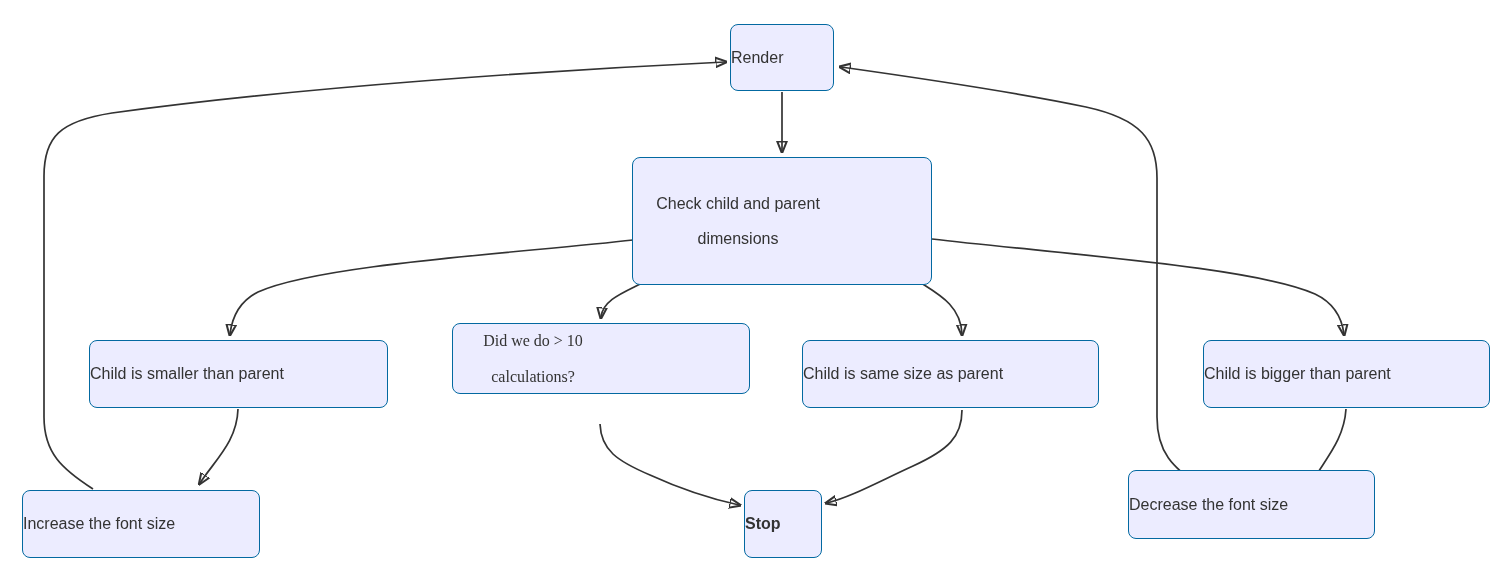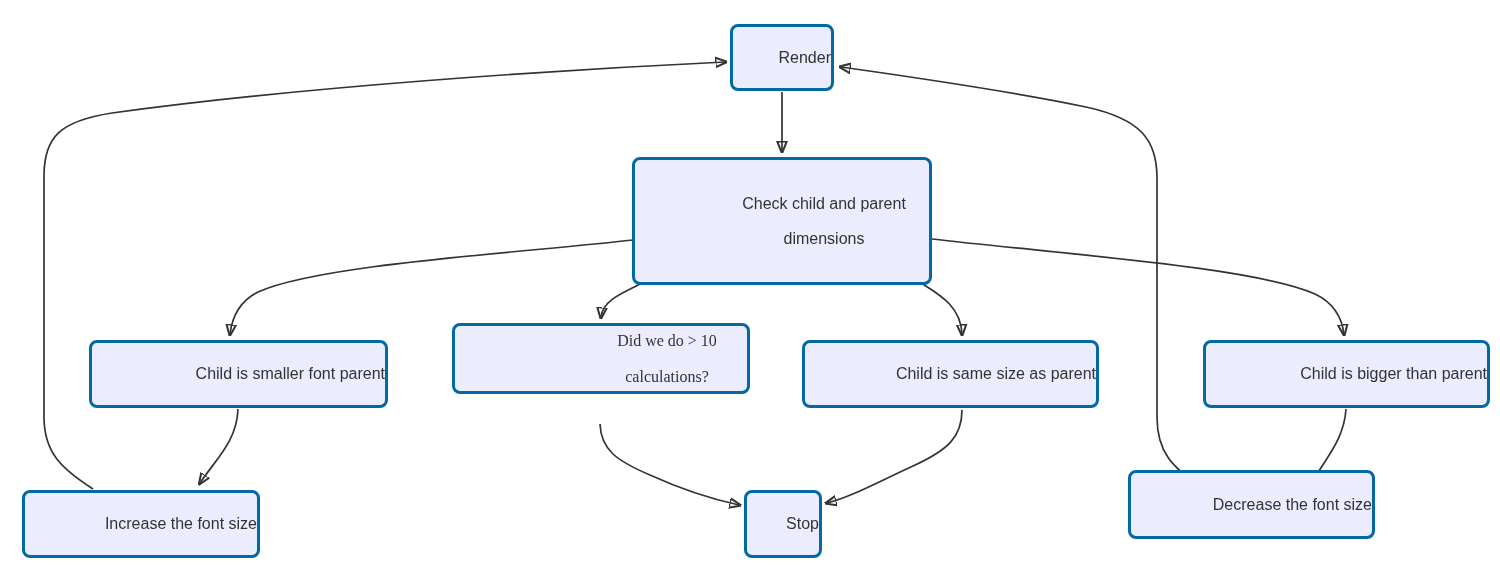--- a/index.html
+++ b/index.html
@@ -18,27 +18,27 @@
   }
   .edges path {
     fill: none;
     stroke: #333333;
     stroke-width: 1.7px;
   }
   .node {
     position: absolute;
     box-sizing: border-box;
     background: #ECECFF;
-    border: 3px solid #0369a1;
+    border: 1px solid #0369a1;
     border-radius: 8px;
     color: #333333;
     font-size: 16px;
     display: flex;
     align-items: center;
-    justify-content: flex-end;
+    justify-content: flex-start;
     text-align: center;
   }
   .node .label { line-height: 2.2; }
   .node .label.single { white-space: nowrap; }
   .node .label.wrap-check { max-width: 210px; }
   .node .label.wrap-calc  { max-width: 160px; }
 </style>
 </head>
 <body>
 
@@ -66,40 +66,40 @@
 
   <div class="node" style="left:730px; top:24px; width:104px; height:67px;">
     <span class="label single">Render</span>
   </div>
 
   <div class="node" style="left:632px; top:157px; width:300px; height:128px;">
     <span class="label wrap-check">Check child and parent dimensions</span>
   </div>
 
   <div class="node" style="left:89px; top:340px; width:299px; height:68px;">
-    <span class="label single">Child is smaller font parent</span>
+    <span class="label single">Child is smaller than parent</span>
   </div>
 
   <div class="node" style="left:452px; top:323px; width:298px; height:71px;font-family:Liberation Serif, serif;">
     <span class="label wrap-calc">Did we do &gt; 10 calculations?</span>
   </div>
 
   <div class="node" style="left:802px; top:340px; width:297px; height:68px;">
     <span class="label single">Child is same size as parent</span>
   </div>
 
   <div class="node" style="left:1203px; top:340px; width:287px; height:68px;">
     <span class="label single">Child is bigger than parent</span>
   </div>
 
   <div class="node" style="left:22px; top:490px; width:238px; height:68px;">
     <span class="label single">Increase the font size</span>
   </div>
 
-  <div class="node" style="left:744px; top:490px; width:78px; height:68px;">
+  <div class="node" style="left:744px; top:490px; width:78px; height:68px;font-weight:bold;">
     <span class="label single">Stop</span>
   </div>
 
   <div class="node" style="left:1128px; top:470px; width:247px; height:69px;">
     <span class="label single">Decrease the font size</span>
   </div>
 
 </div>
 
 </body></html>

